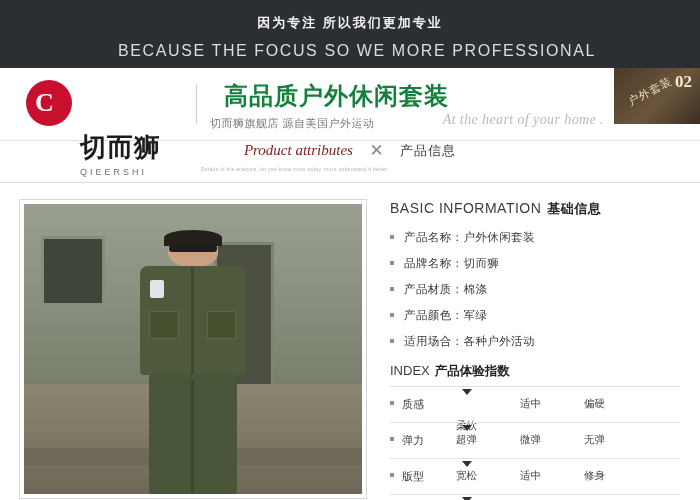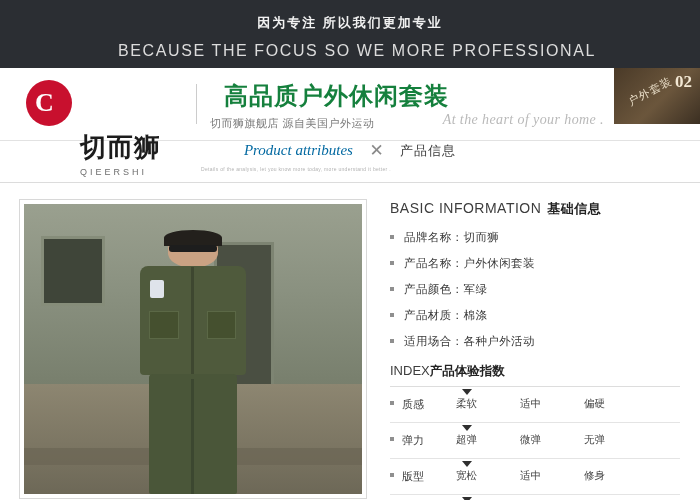--- a/index.html
+++ b/index.html
@@ -146,21 +146,21 @@
     left: 0; top: 140px;
     width: 700px;
     height: 40px;
     text-align: center;
   }
   .sec-en {
     display: inline-block;
     font-family: "Liberation Serif", serif;
     font-style: italic;
     font-size: 15px;
-    color: #0369a1;
+    color: #7f1d1d;
     vertical-align: middle;
   }
   .sec-x {
     display: inline-block;
     font-size: 17px;
     color: #8a8a8a;
     margin: 0 12px;
     vertical-align: middle;
   }
   .sec-cn {
@@ -317,20 +317,21 @@
     background: #8f8f8f;
   }
   .index-head {
     margin-top: 14px;
     font-size: 13px;
     color: #3d3d3d;
   }
   .index-head .cn {
     font-weight: 700;
     color: #222;
+    margin-left: 5px;
     font-size: 12.5px;
   }
   .index-rule {
     margin-top: 6px;
     width: 290px;
     height: 1px;
     background: #dddddd;
   }
 
   .idx-row {
@@ -428,36 +429,36 @@
       <div class="ph-leggap"></div>
     </div>
   </div>
 
   <div class="info-col">
     <div class="info-head">
       <span>BASIC INFORMATION</span><span class="cn">基础信息</span>
     </div>
 
     <ul class="spec-list">
+      <li>产品名称：户外休闲套装</li>
       <li>品牌名称：切而狮</li>
-      <li>产品名称：户外休闲套装</li>
+      <li>产品材质：棉涤</li>
       <li>产品颜色：军绿</li>
-      <li>产品材质：棉涤</li>
       <li>适用场合：各种户外活动</li>
     </ul>
 
     <div class="index-head">
       <span>INDEX</span><span class="cn">产品体验指数</span>
     </div>
     <div class="index-rule"></div>
 
     <div class="idx-row">
       <div class="idx-caret" style="left:72px;"></div>
       <div class="idx-label">质感</div>
-      <div class="idx-opt" style="left:66px;">柔软</div>
+      <div class="idx-opt" style="left:66px;margin-top:22px;">柔软</div>
       <div class="idx-opt" style="left:130px;">适中</div>
       <div class="idx-opt" style="left:194px;">偏硬</div>
       <div class="idx-sep"></div>
     </div>
 
     <div class="idx-row">
       <div class="idx-caret" style="left:72px;"></div>
       <div class="idx-label">弹力</div>
       <div class="idx-opt" style="left:66px;">超弹</div>
       <div class="idx-opt" style="left:130px;text-align:right;">微弹</div>

